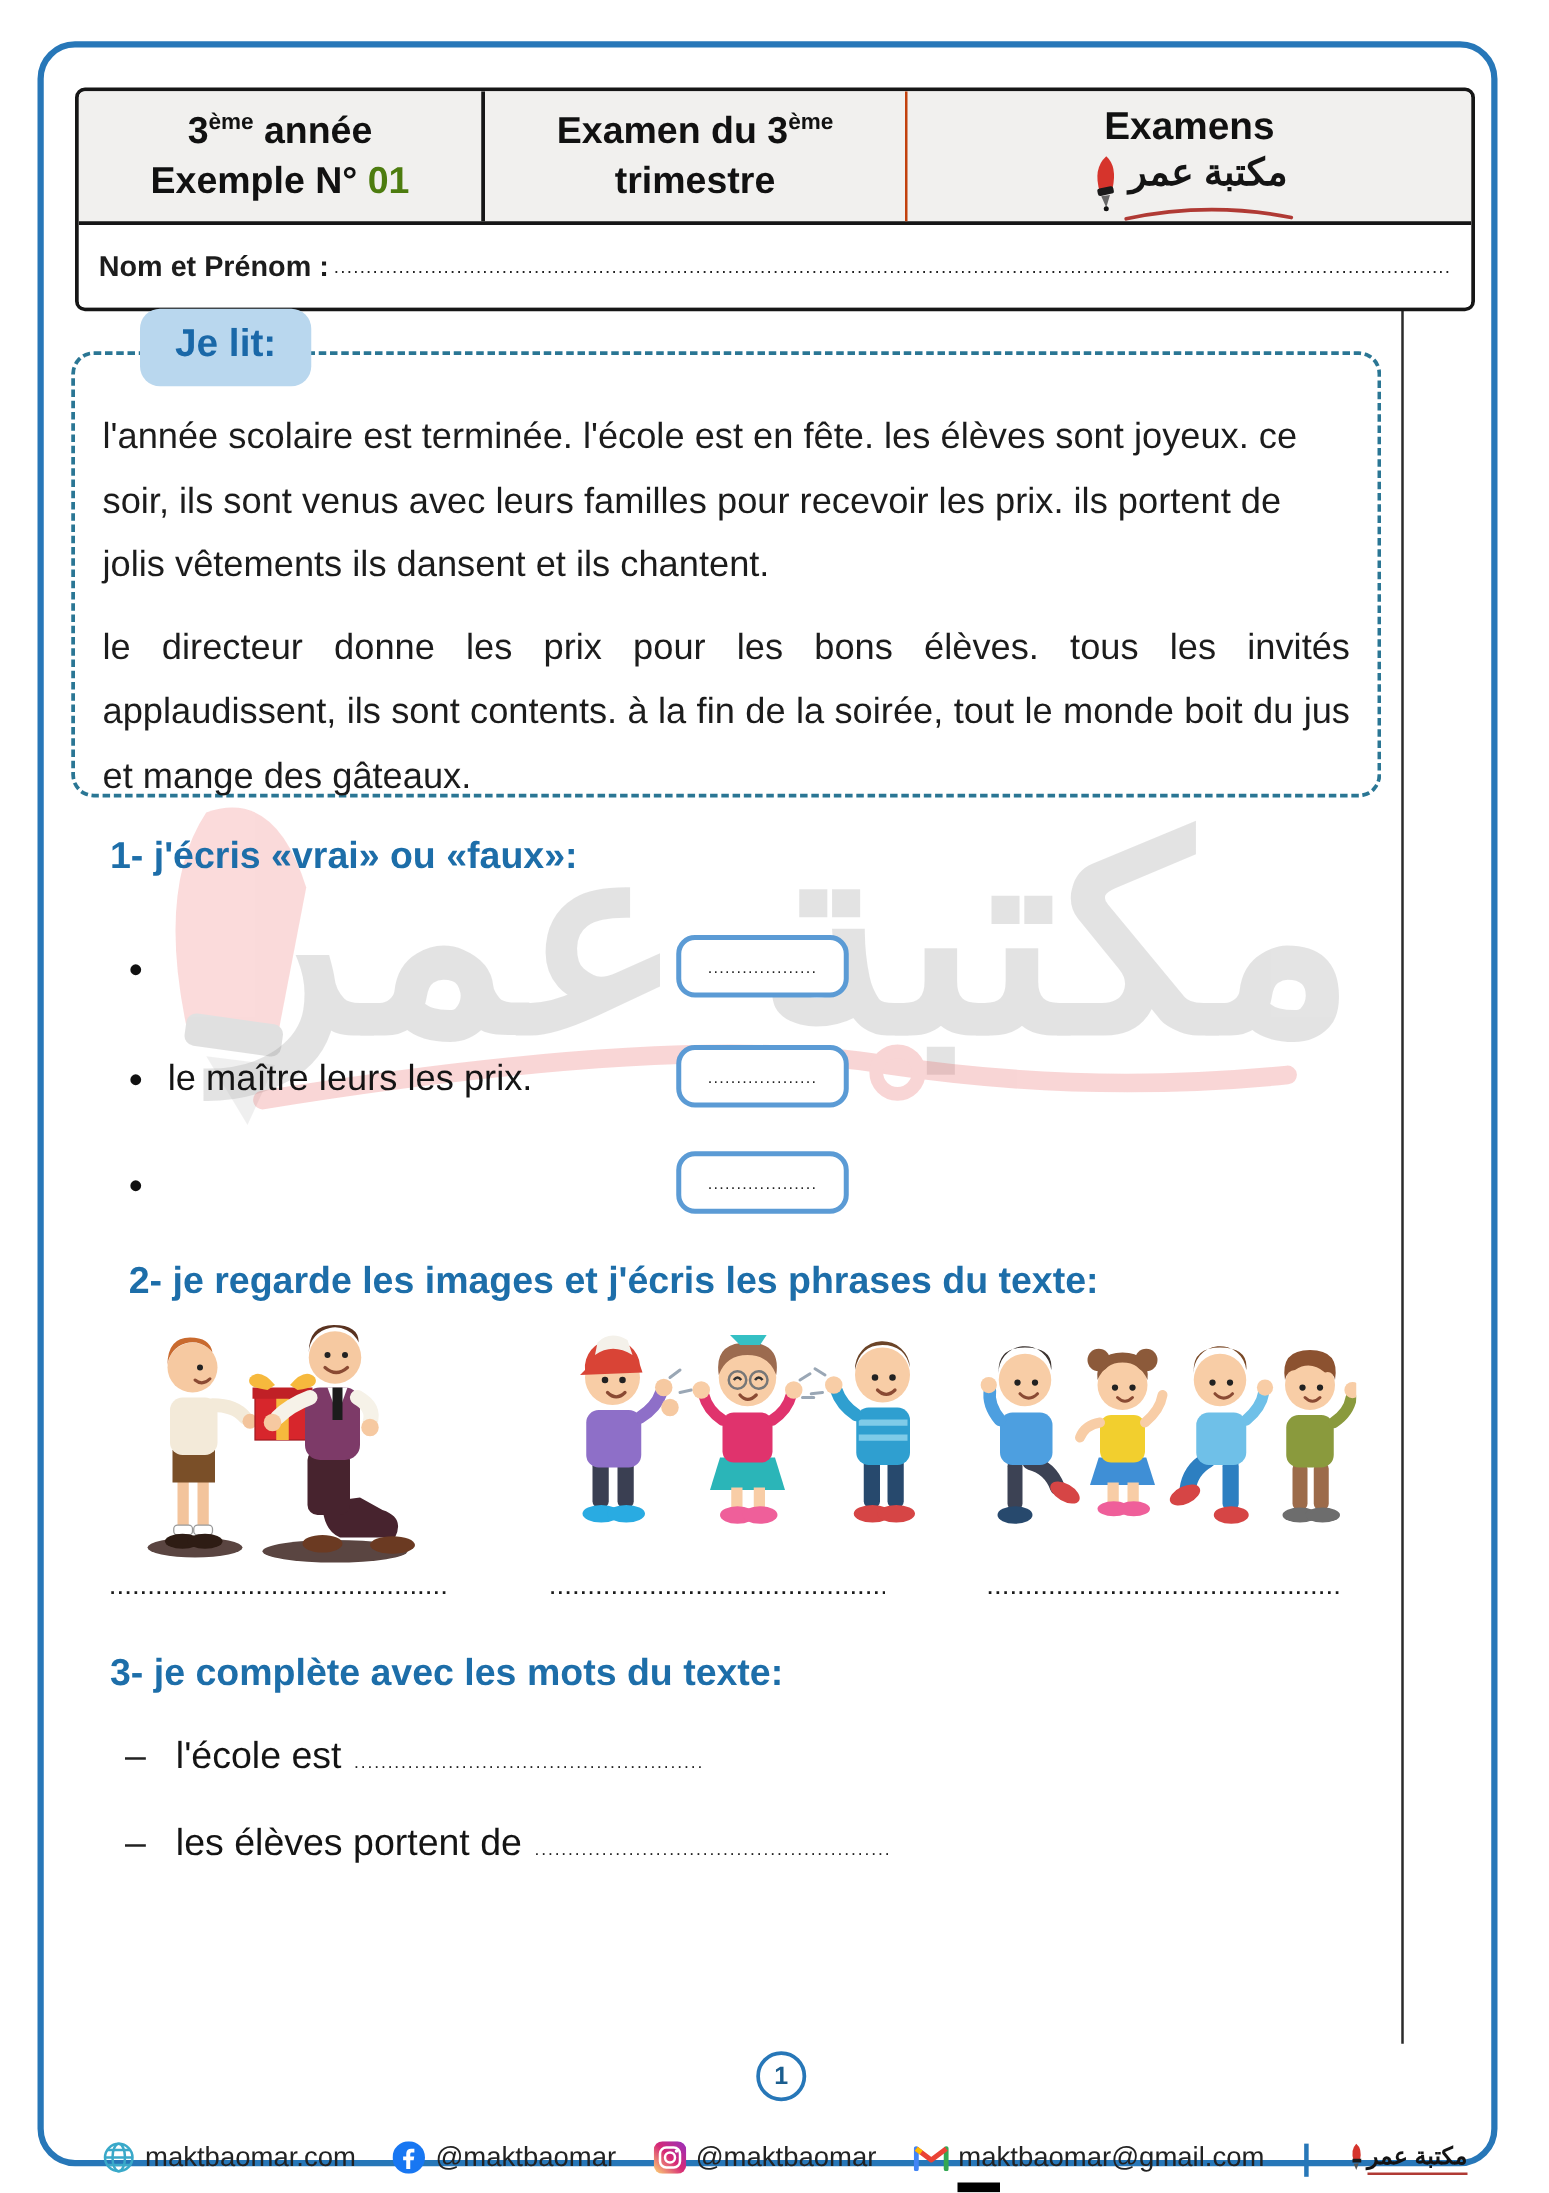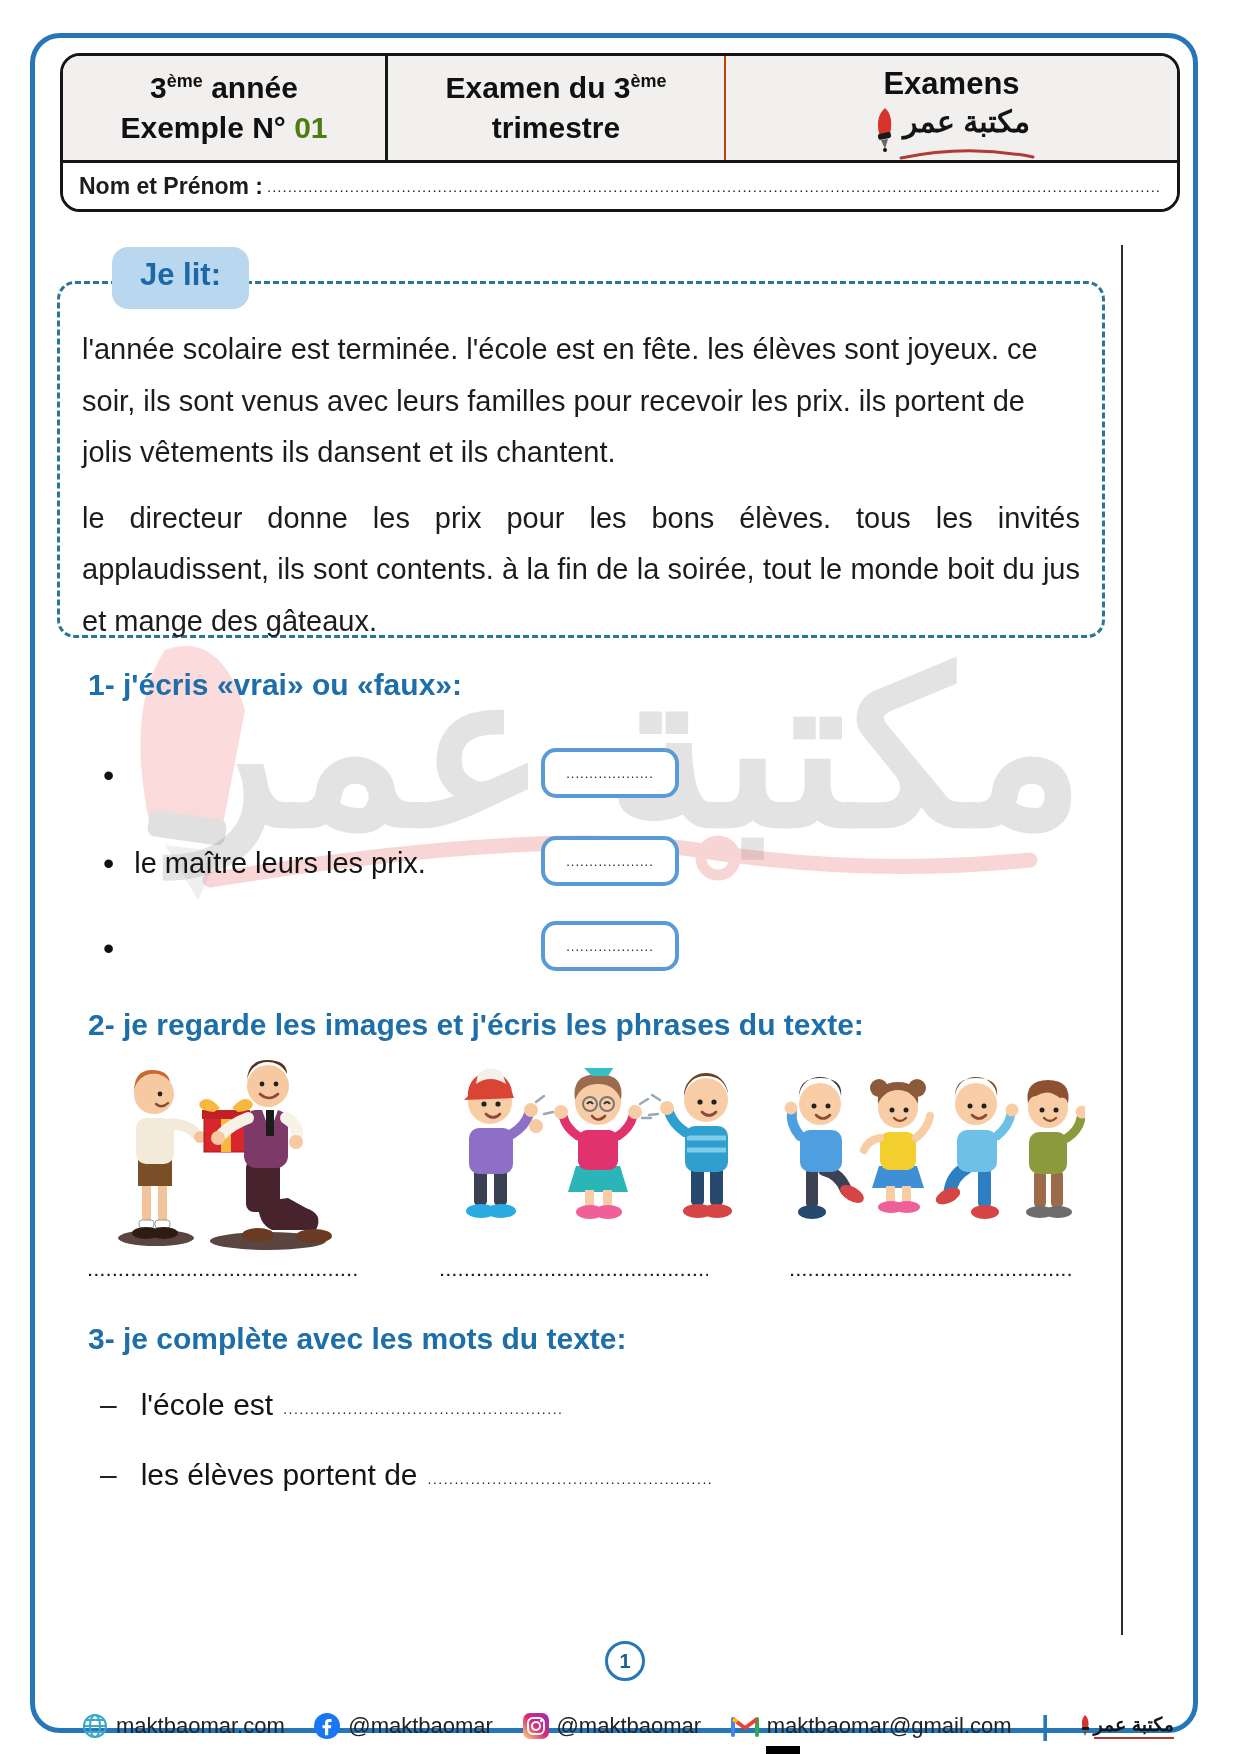--- a/index.html
+++ b/index.html
@@ -2,33 +2,33 @@
 <html><head>
 <meta charset="utf-8">
 <style>
   html,body{margin:0;padding:0;background:#fff;}
   #page{position:relative;width:1239px;height:1754px;background:#ffffff;overflow:hidden;
         font-family:"Liberation Sans",sans-serif;color:#1d1d1d;}
   .abs{position:absolute;}
   
   .outer-frame{left:30px;top:33px;width:1158px;height:1690px;border:5px solid #2777b8;border-radius:30px;}
   
-  .header-box{left:60px;top:53px;width:1114px;border:3px solid #161616;border-radius:20px;overflow:hidden;background:#fff;z-index:3;}
+  .header-box{left:60px;top:70px;width:1114px;border:3px solid #161616;border-radius:8px;overflow:hidden;background:#fff;z-index:3;}
   .header-row{display:flex;background:#f1f0ee;border-bottom:3px solid #161616;height:104px;}
   .hcell{display:flex;flex-direction:column;justify-content:center;align-items:center;font-weight:bold;font-size:30px;line-height:1.35;color:#111;}
   .hcell1{width:322px;border-right:3px solid #161616;}
   .hcell2{width:336px;border-right:2px solid #c2410c;}
   .hcell3{flex:1;}
   .hcell sup{font-size:18px;}
   .num-blue{color:#4d7c0f;}
   .brand-title{font-size:31px;font-weight:bold;}
   .logo-row{display:flex;align-items:flex-start;gap:4px;margin-top:2px;position:relative;}
   .arabic-logo{font-size:30px;font-weight:bold;color:#141414;line-height:1;}
   .swoosh{position:absolute;left:24px;bottom:-9px;}
-  .name-row{height:46px;display:flex;align-items:center;padding:0 16px;background:#fff;}
+  .name-row{height:46px;display:flex;align-items:center;padding:10px 16px;background:#fff;}
   .name-label{font-weight:bold;font-size:23px;white-space:nowrap;}
   .dotfill{flex:1;overflow:hidden;white-space:nowrap;font-size:15px;letter-spacing:1px;color:#222;margin-left:4px;}
   
   .wm{left:70px;top:590px;width:1040px;height:340px;z-index:0;pointer-events:none;}
   
   .read-box{left:57px;top:281px;width:1048px;height:357px;border:3px dashed #2a7694;border-radius:18px;
             box-sizing:border-box;padding:40px 22px 0 22px;z-index:2;background:transparent;}
   .read-box p{margin:0 0 14px 0;font-size:29px;line-height:1.78;color:#1c1c1c;}
   .p-justify{text-align:justify;}
   .badge{left:112px;top:247px;background:#b9d7ee;color:#1a68a8;font-weight:bold;font-size:31px;
@@ -143,21 +143,21 @@
     <span class="ans-dots">...................</span>
   </div>
 
   <div class="abs vf-row" style="top:921px;">
     <span class="vf-bullet">•</span>
   </div>
   <div class="abs ans-box" style="left:541px;top:921px;">
     <span class="ans-dots">...................</span>
   </div>
 
-  <div class="abs q-title" style="left:88px;top:1008px;">2- je regarde les images et j'écris les phrases du texte:</div>
+  <div class="abs q-title" style="left:103px;top:1008px;">2- je regarde les images et j'écris les phrases du texte:</div>
 
   <svg class="abs img-slot" style="left:108px;top:1052px;" width="240" height="200" viewBox="0 0 240 200">
     <ellipse cx="48" cy="186" rx="38" ry="8" fill="#3d2420" opacity="0.85"></ellipse>
     <ellipse cx="160" cy="189" rx="58" ry="9" fill="#3d2420" opacity="0.85"></ellipse>
 
     <g>
       <rect x="34" y="130" width="9" height="42" fill="#f3c49c"></rect>
       <rect x="50" y="130" width="9" height="42" fill="#f3c49c"></rect>
       <rect x="31" y="168" width="15" height="8" rx="3" fill="#fff" stroke="#999"></rect>
       <rect x="47" y="168" width="15" height="8" rx="3" fill="#fff" stroke="#999"></rect>

